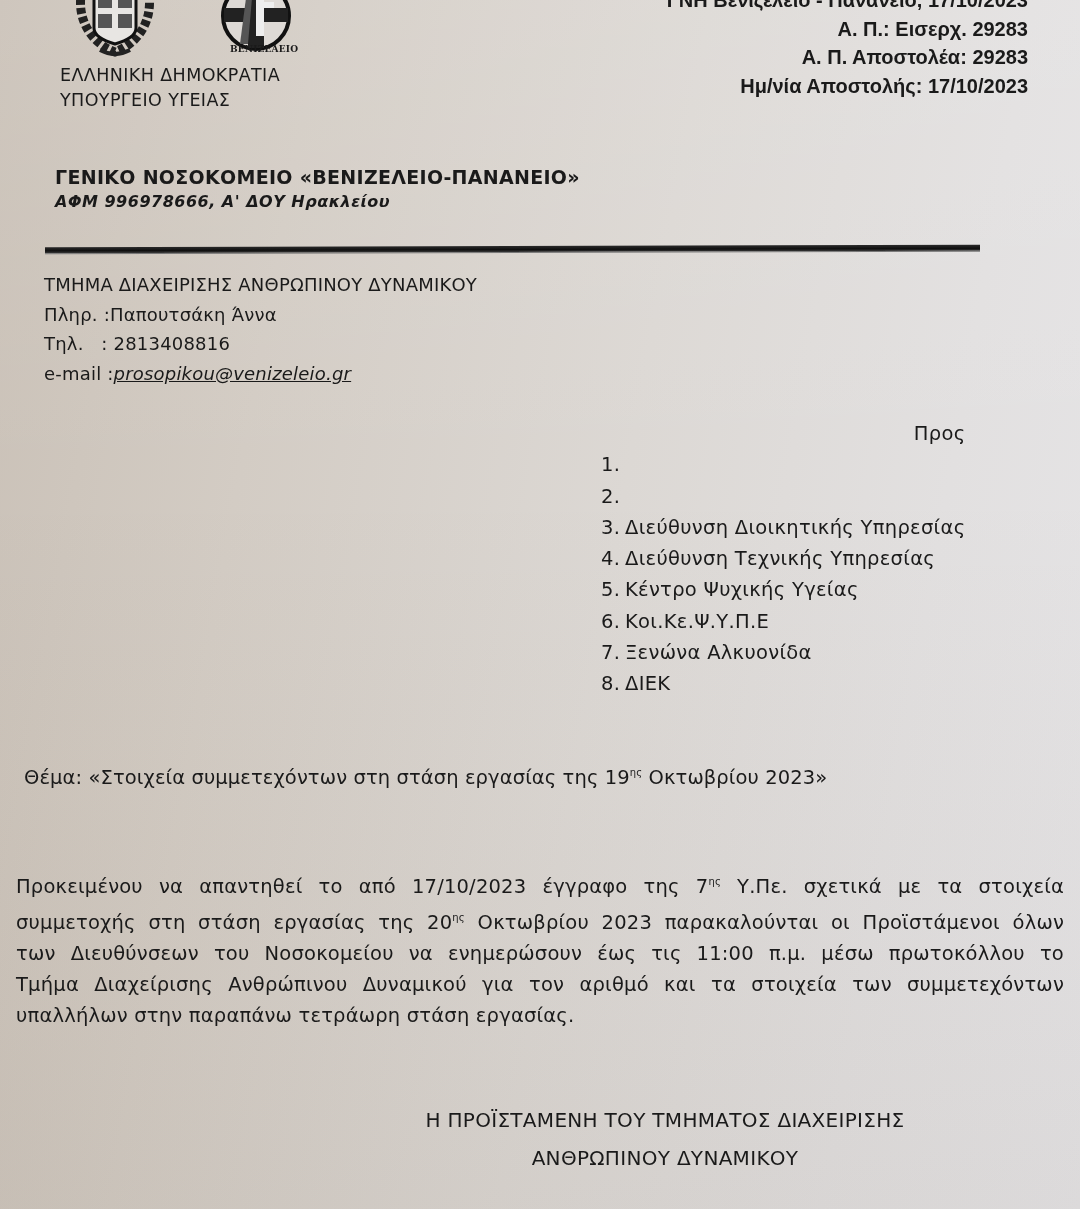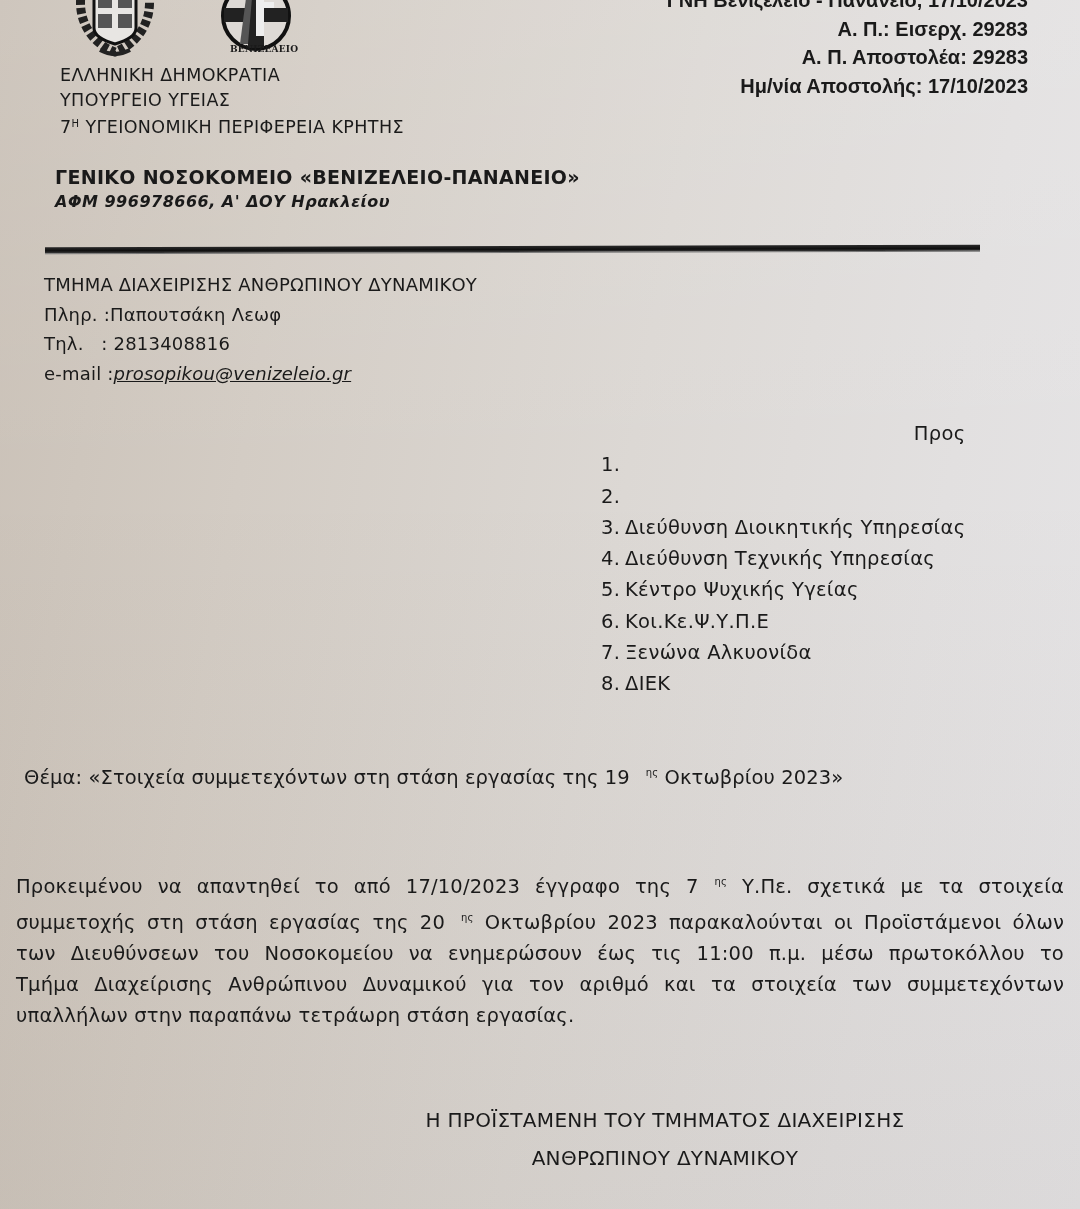--- a/index.html
+++ b/index.html
@@ -69,21 +69,21 @@
     .to { left: 580px; top: 418px; font-size: 19.5px; line-height: 31.3px; letter-spacing: 0.3px; }
     .to .head { display: block; text-align: right; }
     .to ol { margin: 0; padding: 0; list-style: none; }
     .to li { display: flex; }
     .to .num { width: 45px; text-align: right; padding-right: 0px; margin-left: 0px; }
     .to .num span { display: inline-block; width: 24px; text-align: left; }
     .to .txt { margin-left: 0px; }
 
     
     .subject { left: 24px; top: 766px; font-size: 19.5px; letter-spacing: 0.1px; }
-    .subject sup, .body-text sup { font-size: 10px; vertical-align: 8px; margin-left: 16px; }
+    .subject sup, .body-text sup { font-size: 10px; vertical-align: 8px; }
 
     
     .body-text {
       position: absolute; left: 16px; top: 866px; width: 1048px;
       font-size: 19.5px; line-height: 31px; text-align: justify; text-align-last: left;
       letter-spacing: 0.2px;
     }
     .body-text .line { display: block; text-align: justify; text-align-last: justify; }
     .body-text .line.last { text-align-last: left; }
 
@@ -111,40 +111,39 @@
   <rect x="30" y="6" width="16" height="64" fill="#222"></rect>
   <path d="M22 66 L28 20 L34 20 L30 66 Z" fill="#555"></path>
   <rect x="38" y="18" width="8" height="40" fill="#eee"></rect>
   <rect x="46" y="24" width="10" height="6" fill="#eee"></rect>
 </svg>
 <div class="abs hosp-logo-caption">BENIZEAEIO</div>
 
 <div class="abs ministry">
   <div>ΕΛΛΗΝΙΚΗ ΔΗΜΟΚΡΑΤΙΑ</div>
   <div>ΥΠΟΥΡΓΕΙΟ ΥΓΕΙΑΣ</div>
-  <div><span>7</span><sup>Η</sup><span> ΥΓΕΙΟΝΟΜΙΚΗ ΠΕΡΙΦΕΡΕΙΑ ΚΡΗΤΗΣ</span></div>
 </div>
 
 <div class="abs protocol">
   <span class="cut">ΓΝΗ Βενιζέλειο - Πανάνειο, 17/10/2023</span>
   <span class="cut">Α. Π.: Εισερχ. 29283</span>
   <span class="cut">Α. Π. Αποστολέα: 29283</span>
   <span class="cut">Ημ/νία Αποστολής: 17/10/2023</span>
 </div>
 
 <div class="abs hospital">
   <div class="name">ΓΕΝΙΚΟ ΝΟΣΟΚΟΜΕΙΟ «ΒΕΝΙΖΕΛΕΙΟ-ΠΑΝΑΝΕΙΟ»</div>
   <div class="addr">ΑΦΜ 996978666, Α' ΔΟΥ Ηρακλείου</div>
 </div>
 
 <div class="rule"></div>
 
 <div class="abs dept">
   <span class="row">ΤΜΗΜΑ ΔΙΑΧΕΙΡΙΣΗΣ ΑΝΘΡΩΠΙΝΟΥ ΔΥΝΑΜΙΚΟΥ</span>
-  <span class="row"><span class="lbl">Πληρ. : </span><span>Παπουτσάκη Λεωφ</span></span>
+  <span class="row"><span class="lbl">Πληρ. : </span><span>Παπουτσάκη Άννα</span></span>
   <span class="row"><span class="lbl" style="white-space:pre">Τηλ.   : </span><span>2813408816</span></span>
   <span class="row"><span class="lbl">e-mail : </span><a>prosopikou@venizeleio.gr</a></span>
 </div>
 
 <div class="abs to">
   <span class="head">Προς</span>
   <ol>
     <li>
         <span class="num"><span>1.</span></span>
       </li>

